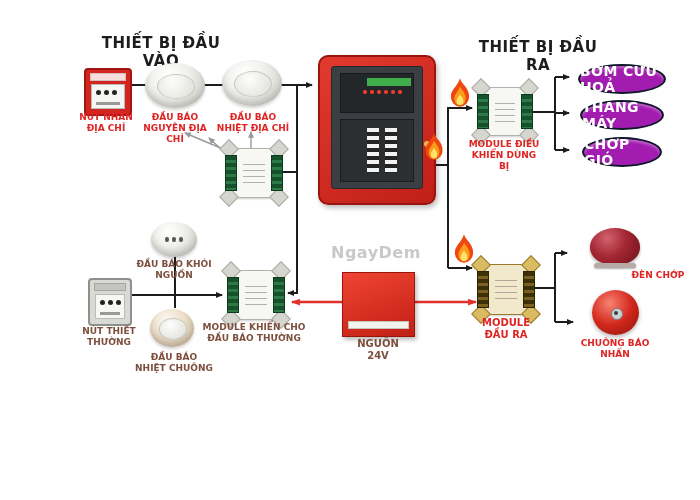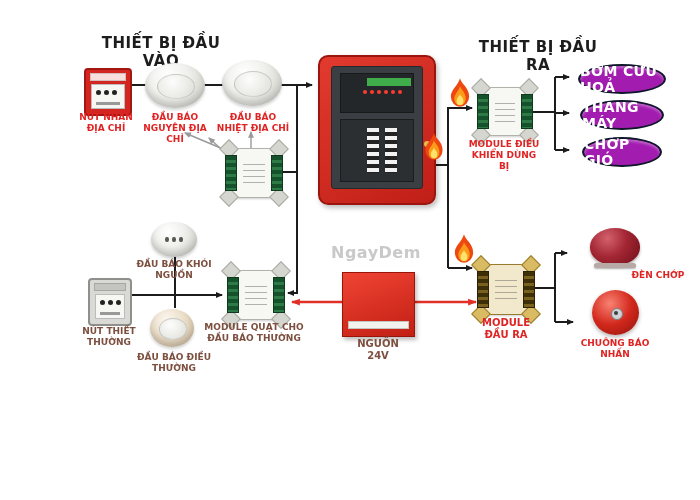--- a/index.html
+++ b/index.html
@@ -163,32 +163,32 @@
           <div class="cp-dot"></div>
       </div>
       <div class="cp-bar"></div>
     </div>
   </div>
   <div class="lbl brown" style="left:76px;top:326px;width:66px;">NÚT THIẾT THƯỜNG</div>
 
   <div class="abs detector beige" style="left:150px;top:309px;width:44px;height:38px;">
     <div class="det-ring"></div>
   </div>
-  <div class="lbl brown" style="left:134px;top:352px;width:80px;">ĐẦU BÁO ĐIỀU THƯỜNG</div>
+  <div class="lbl brown" style="left:134px;top:352px;width:80px;">ĐẦU BÁO NHIỆT CHUÔNG</div>
 
   <div class="abs module" style="left:230px;top:270px;width:50px;height:48px;">
     <div class="mod-tab" style="left:-7px;top:-7px;"></div>
     <div class="mod-tab" style="right:-7px;top:-7px;"></div>
     <div class="mod-tab" style="left:-7px;bottom:-7px;"></div>
     <div class="mod-tab" style="right:-7px;bottom:-7px;"></div>
     <div class="mod-term left"></div>
     <div class="mod-term right"></div>
     <div class="mod-lines"></div>
   </div>
-  <div class="lbl brown" style="left:202px;top:322px;width:104px;">MODULE QUẠT CHO ĐẦU BÁO THƯỜNG</div>
+  <div class="lbl brown" style="left:202px;top:322px;width:104px;">MODULE KHIỂN CHO ĐẦU BÁO THƯỜNG</div>
 
   <div class="abs panel" style="left:318px;top:55px;width:114px;height:146px;">
     <div class="panel-inner">
       <div class="panel-display">
         <div class="panel-lcd"></div>
         <div class="panel-leds">
           <div class="panel-led"></div>
             <div class="panel-led"></div>
             <div class="panel-led"></div>
           <div class="panel-led"></div>

